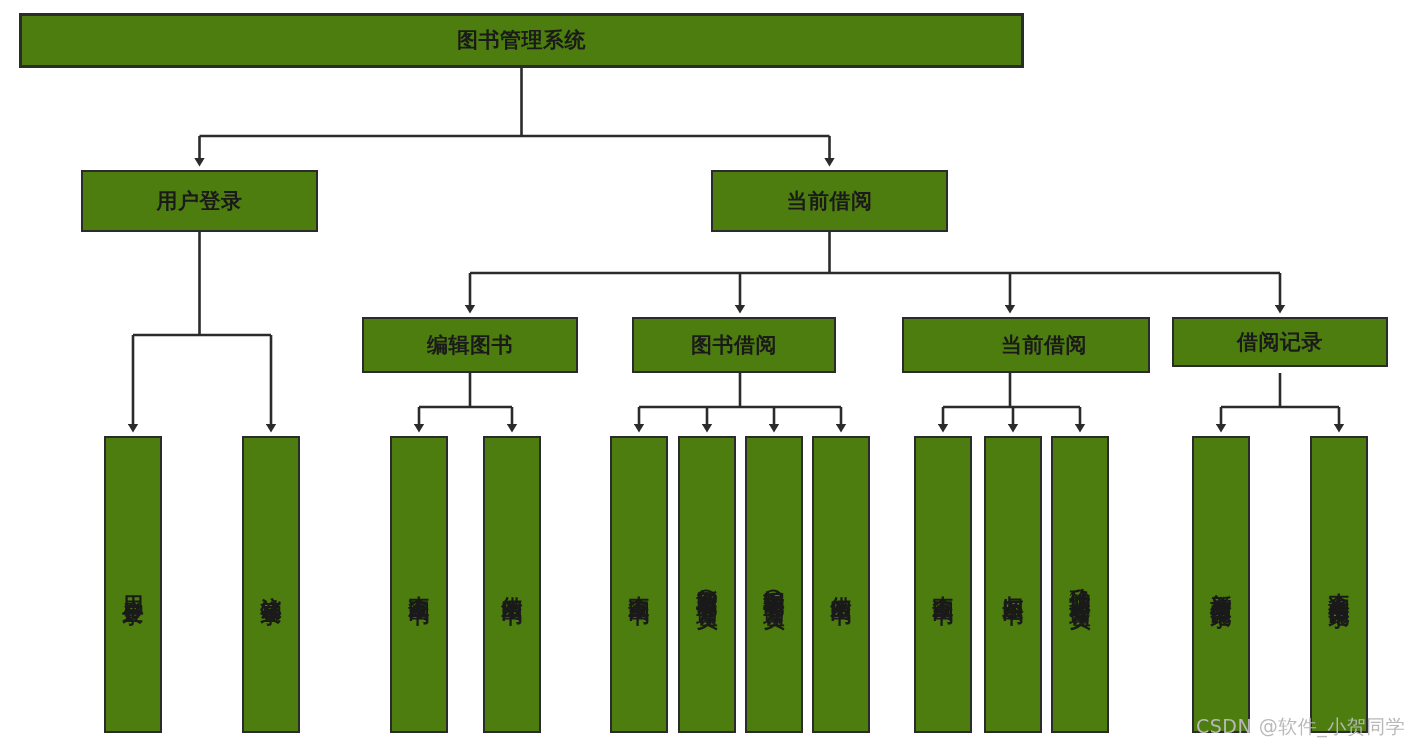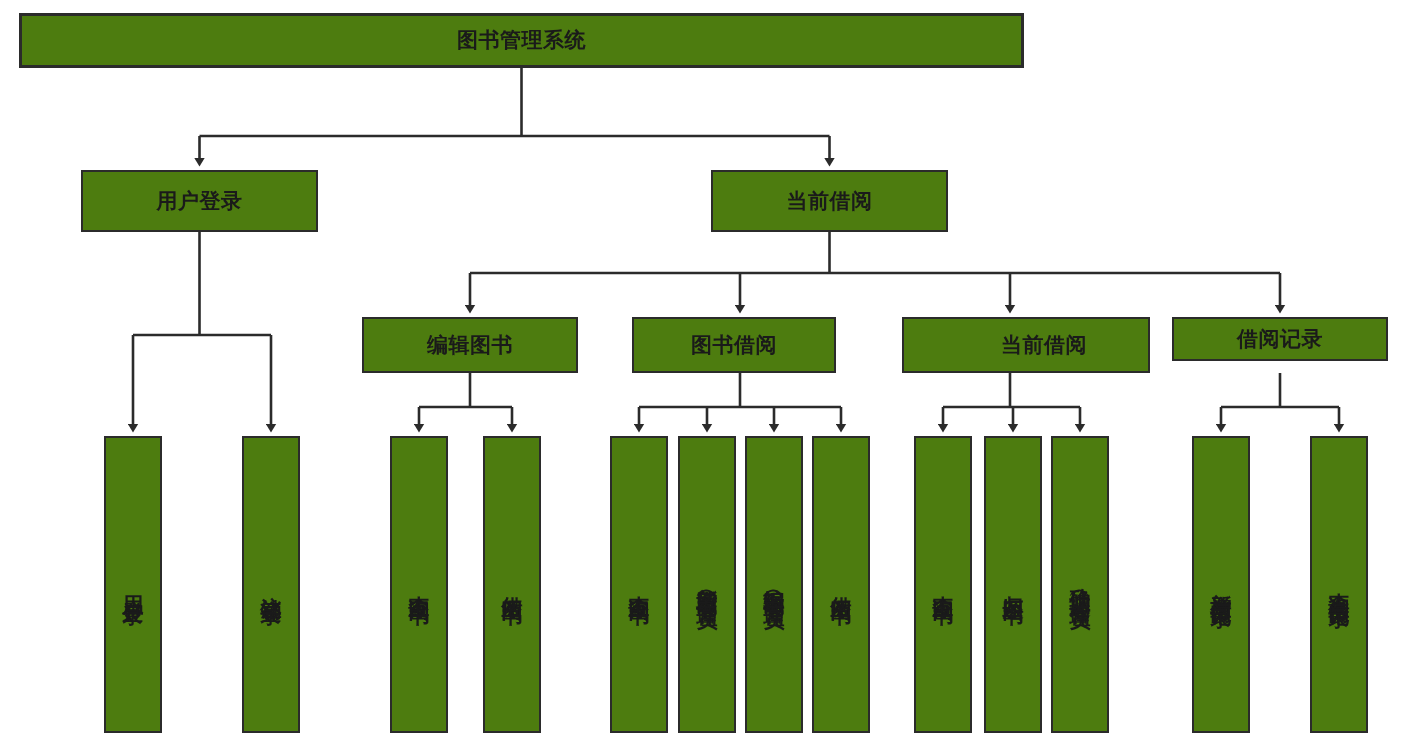--- a/index.html
+++ b/index.html
@@ -122,21 +122,21 @@
       </div>
       <div class="node-box" style="left: 362px; top: 317px; width: 216px; height: 56px;">
         <span class="node-label">编辑图书</span>
       </div>
       <div class="node-box" style="left: 632px; top: 317px; width: 204px; height: 56px;">
         <span class="node-label">图书借阅</span>
       </div>
       <div class="node-box" style="left: 902px; top: 317px; width: 248px; height: 56px; padding-left: 36px;">
         <span class="node-label">当前借阅</span>
       </div>
-      <div class="node-box" style="left: 1172px; top: 317px; width: 216px; height: 44px;">
+      <div class="node-box" style="left: 1172px; top: 317px; width: 216px; height: 50px;">
         <span class="node-label">借阅记录</span>
       </div>
       <div class="node-box leaf" style="left: 104px; top: 436px; width: 58px; height: 297px;">
         <span class="node-label">用户登录</span>
       </div>
       <div class="node-box leaf" style="left: 242px; top: 436px; width: 58px; height: 297px;">
         <span class="node-label">注销登录</span>
       </div>
       <div class="node-box leaf" style="left: 390px; top: 436px; width: 58px; height: 297px;">
         <span class="node-label">查询图书</span>
@@ -166,13 +166,14 @@
         <span class="node-label">确认归还（管理员）</span>
       </div>
       <div class="node-box leaf" style="left: 1192px; top: 436px; width: 58px; height: 297px;">
         <span class="node-label">新增借阅记录</span>
       </div>
       <div class="node-box leaf" style="left: 1310px; top: 436px; width: 58px; height: 297px;">
         <span class="node-label">查询借阅记录</span>
       </div>
     </div>
 
+  <div class="watermark" style="left:1196px; top:714px;">CSDN @软件_小贺同学</div>
 </div>
 
 </body></html>

